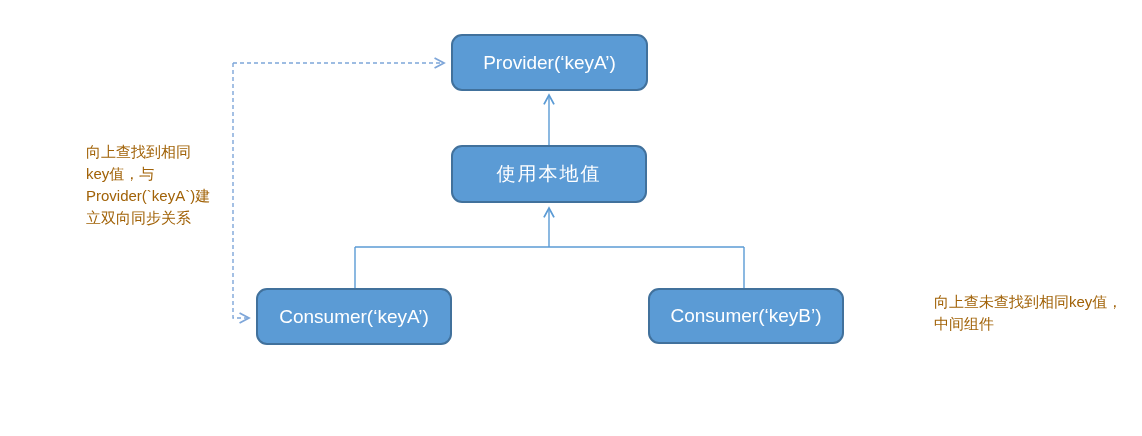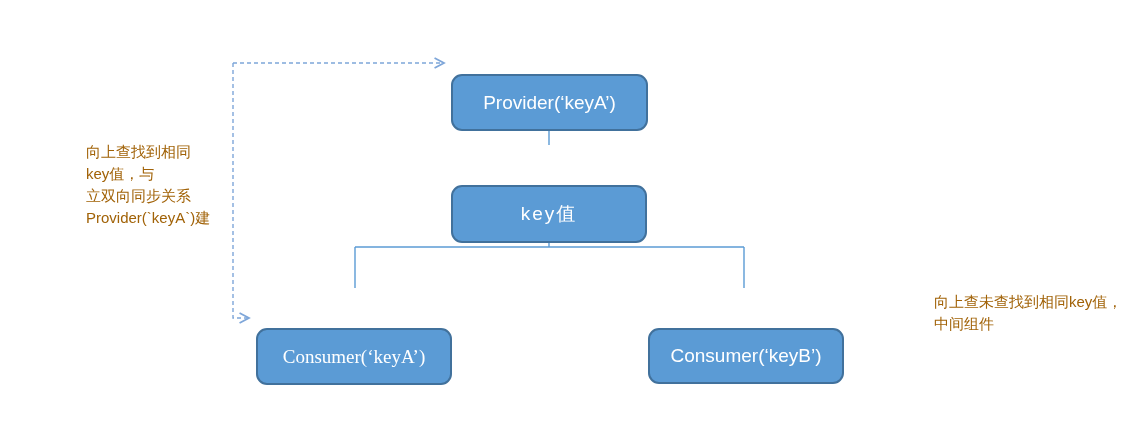--- a/index.html
+++ b/index.html
@@ -28,25 +28,24 @@
     box-sizing: border-box;
     background: #5b9bd5;
     border: 2px solid #41719c;
     border-radius: 11px;
     color: #ffffff;
     font-size: 19px;
     display: flex;
     align-items: center;
     justify-content: center;
     white-space: nowrap;
-    margin-top: 40px;
   }
   .node-provider  { left: 451px; top: 34px;  width: 197px; height: 57px; }
   .node-middle    { left: 451px; top: 145px; width: 196px; height: 58px; letter-spacing: 2px; }
-  .node-consumerA { left: 256px; top: 288px; width: 196px; height: 57px; font-family: Liberation Serif, serif; }
+  .node-consumerA { left: 256px; top: 288px; width: 196px; height: 57px; }
   .node-consumerB { left: 648px; top: 288px; width: 196px; height: 56px; }
   .annotation {
     position: absolute;
     color: #a16207;
     font-size: 15px;
     line-height: 22px;
     white-space: nowrap;
   }
   .annotation-left  { left: 86px;  top: 141px; }
   .annotation-right { left: 886px; top: 291px; margin-left: 48px; }
@@ -79,36 +78,36 @@
     <path d="M233,63 L444,63" fill="none" stroke="#7ea6d9" stroke-width="1.4" stroke-dasharray="4 3" marker-end="url(#arrow-dashed)"></path>
 
     <path d="M233,63 L233,318 L249,318" fill="none" stroke="#7ea6d9" stroke-width="1.4" stroke-dasharray="4 3" marker-end="url(#arrow-dashed)"></path>
   </svg>
 
   <div class="node node-provider">
     <span>Provider(‘keyA’)</span>
   </div>
 
   <div class="node node-middle">
-    <span>key值</span>
+    <span>使用本地值</span>
   </div>
 
   <div class="node node-consumerA">
     <span>Consumer(‘keyA’)</span>
   </div>
 
   <div class="node node-consumerB">
     <span>Consumer(‘keyB’)</span>
   </div>
 
   <div class="annotation annotation-left">
     <div>向上查找到相同</div>
     <div>key值，与</div>
+    <div>Provider(`keyA`)建</div>
     <div>立双向同步关系</div>
-    <div>Provider(`keyA`)建</div>
   </div>
 
   <div class="annotation annotation-right">
     <div>向上查未查找到相同key值，</div>
     <div>中间组件</div>
   </div>
 
 </div>
 
 </body></html>

